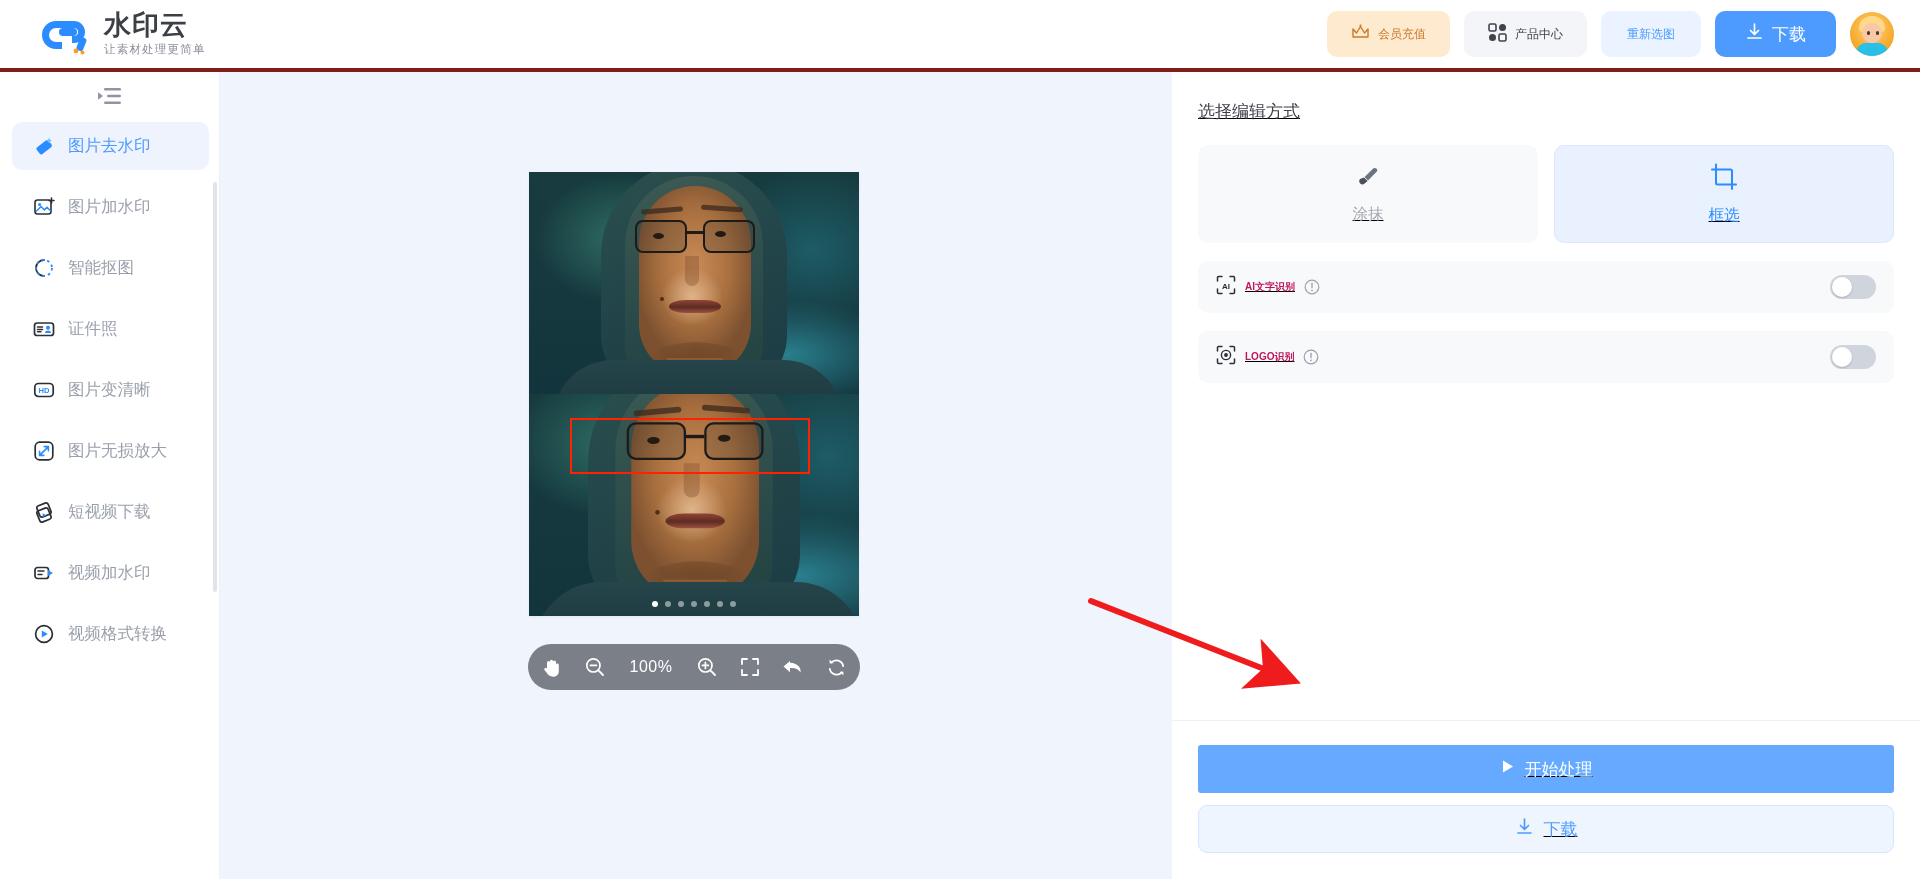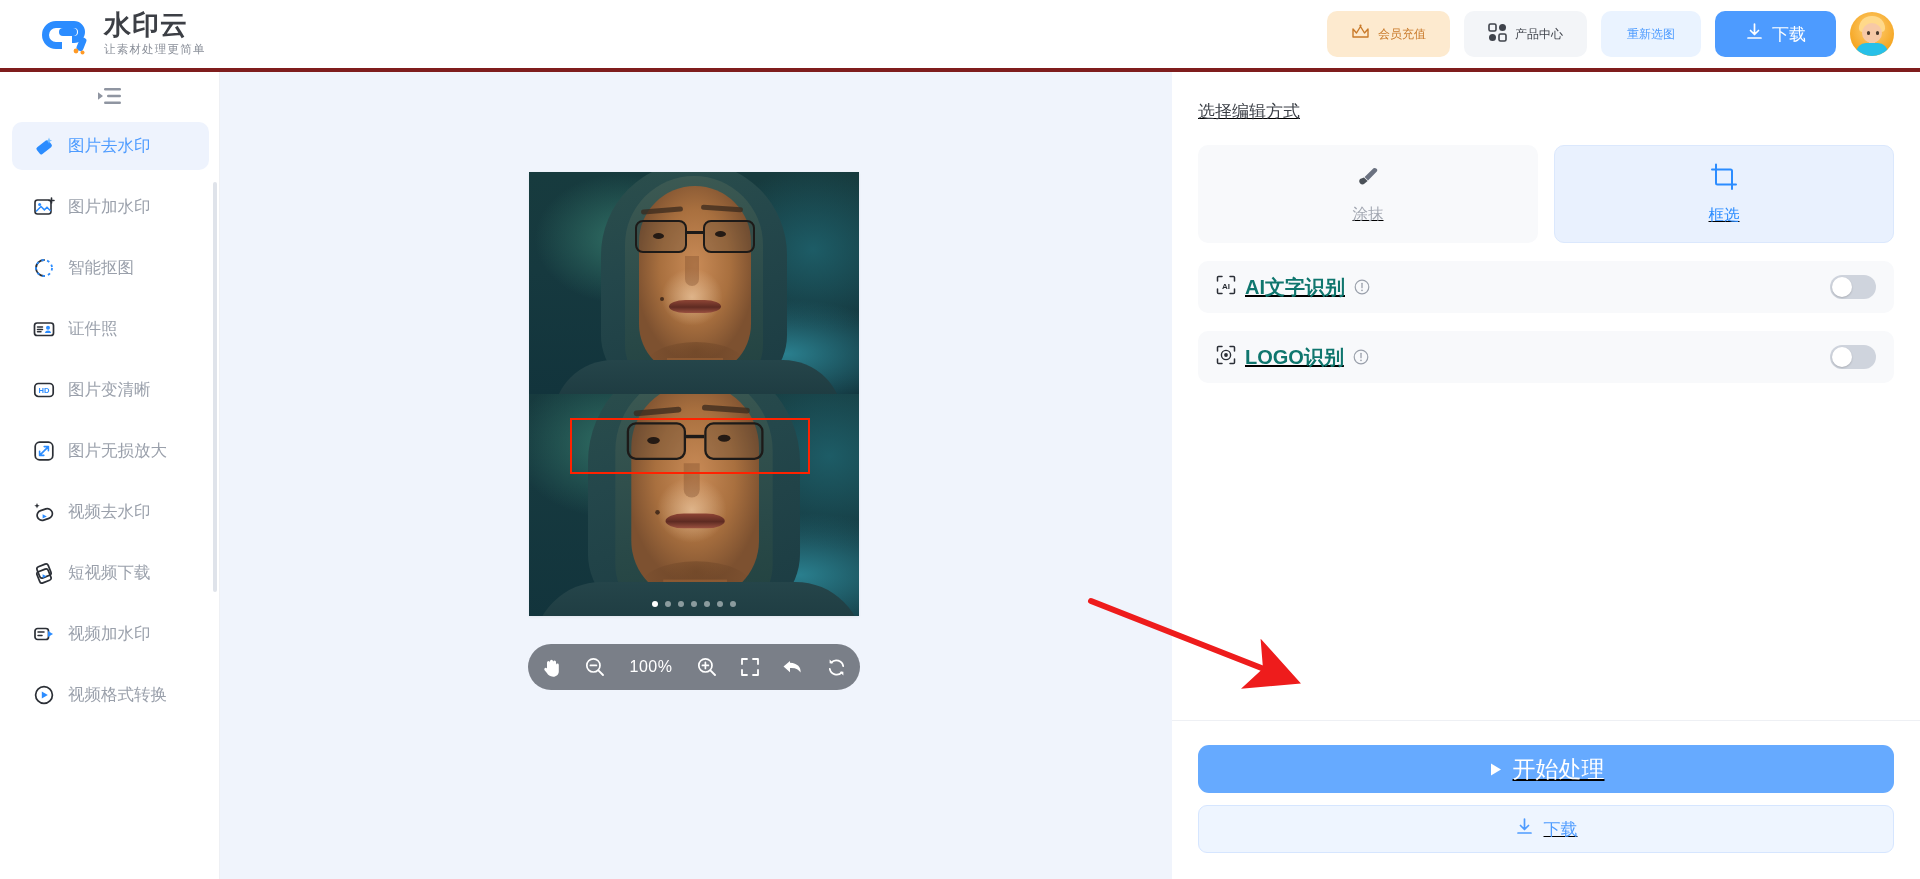--- a/index.html
+++ b/index.html
@@ -170,38 +170,38 @@
     flex: 1 1 0; height: 98px; border-radius: 10px; background: #f8f9fb;
     display: flex; flex-direction: column; align-items: center; justify-content: center;
     gap: 10px; cursor: pointer; color: #a3a8b2; font-size: 15.5px;
     border: 1px solid transparent;
   }
   .mode-card.selected { background: #e9f1fe; color: #2b8cff; border-color: #dbe8fd; }
   .opt-row {
     margin-top: 18px; height: 52px; border-radius: 10px; background: #f8f9fb;
     display: flex; align-items: center; padding: 0 18px; gap: 9px;
   }
-  .opt-label { font-size: 20px; font-weight: 700; color: #0f766e; }
+  .opt-label { font-size: 10px; font-weight: 700; color: #be185d; }
   .info-ico { width: 16px; height: 16px; flex:0 0 auto; }
   .toggle {
     margin-left: auto; width: 46px; height: 24px; border-radius: 13px;
     background: #cfd4dd; position: relative; cursor: pointer;
   }
   .toggle .knob {
     position: absolute; left: 2px; top: 2px; width: 20px; height: 20px;
     border-radius: 50%; background: #fff; box-shadow: 0 1px 2px rgba(0,0,0,.18);
   }
   .panel-foot {
     border-top: 1px solid #eef0f4; padding: 24px 26px 26px 26px;
     display: flex; flex-direction: column; gap: 12px;
   }
   .btn-process {
-    height: 48px; border-radius: 11px; background: #66aaff; color: #fff;
+    height: 48px; border-radius: 3px; background: #66aaff; color: #fff;
     display: flex; align-items: center; justify-content: center; gap: 10px;
-    font-size: 23px; cursor: pointer;
+    font-size: 17px; cursor: pointer;
   }
   .btn-dl {
     height: 48px; border-radius: 9px; background: #eef5ff; color: #4d9bff;
     border: 1px solid #d6e6ff;
     display: flex; align-items: center; justify-content: center; gap: 10px;
     font-size: 17px; cursor: pointer;
   }
   .arrow-anno { position: absolute; left: 1085px; top: 595px; z-index: 40; pointer-events: none; }
 </style>
 </head>
@@ -345,30 +345,20 @@
       <div class="nav-item">
         <span class="nav-ico">
           <svg width="22" height="22" viewBox="0 0 22 22">
             <rect x="2.2" y="2.2" width="17.6" height="17.6" rx="4.4" fill="none" stroke="#2b2f36" stroke-width="1.7"></rect>
             <path d="M15.4 6.6 L6.6 15.4 M15.4 6.6 h-4.2 M15.4 6.6 v4.2 M6.6 15.4 h4.2 M6.6 15.4 v-4.2" stroke="#2b8cff" stroke-width="1.6" fill="none" stroke-linecap="round" stroke-linejoin="round"></path>
           </svg>
         </span>
         <span>图片无损放大</span>
       </div>
 
-      <div class="nav-item">
-        <span class="nav-ico">
-          <svg width="22" height="22" viewBox="0 0 22 22">
-            <rect x="4" y="8.5" width="15.5" height="10" rx="5" transform="rotate(-18 11.7 13.5)" fill="none" stroke="#2b2f36" stroke-width="1.7"></rect>
-            <path d="M9.6 13.2 l4.2 2.2 -4.2 2.2z" fill="#2b8cff"></path>
-            <path d="M4 2 l.8 1.9 1.9.8 -1.9.8 -.8 1.9 -.8-1.9 -1.9-.8 1.9-.8z" fill="#2b2f36"></path>
-          </svg>
-        </span>
-        <span>视频去水印</span>
-      </div>
 
       <div class="nav-item">
         <span class="nav-ico">
           <svg width="22" height="22" viewBox="0 0 22 22">
             <rect x="5" y="3" width="12" height="12" rx="2.4" transform="rotate(-22 11 9)" fill="none" stroke="#2b2f36" stroke-width="1.7"></rect>
             <rect x="5" y="8" width="12" height="12" rx="2.4" transform="rotate(-22 11 14)" fill="none" stroke="#2b2f36" stroke-width="1.7"></rect>
             <path d="M9.6 12.2 l3.8 2 -3.8 2z" fill="#2b8cff"></path>
           </svg>
         </span>
         <span>短视频下载</span>

